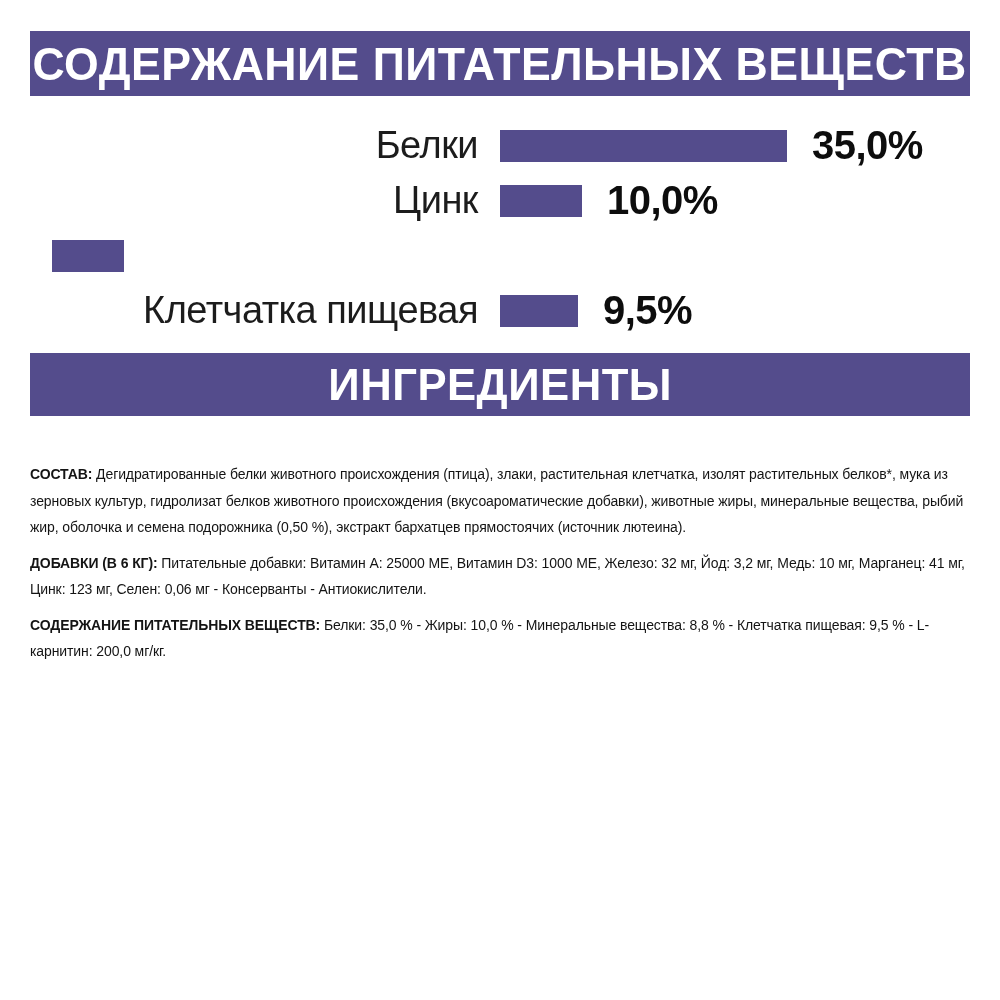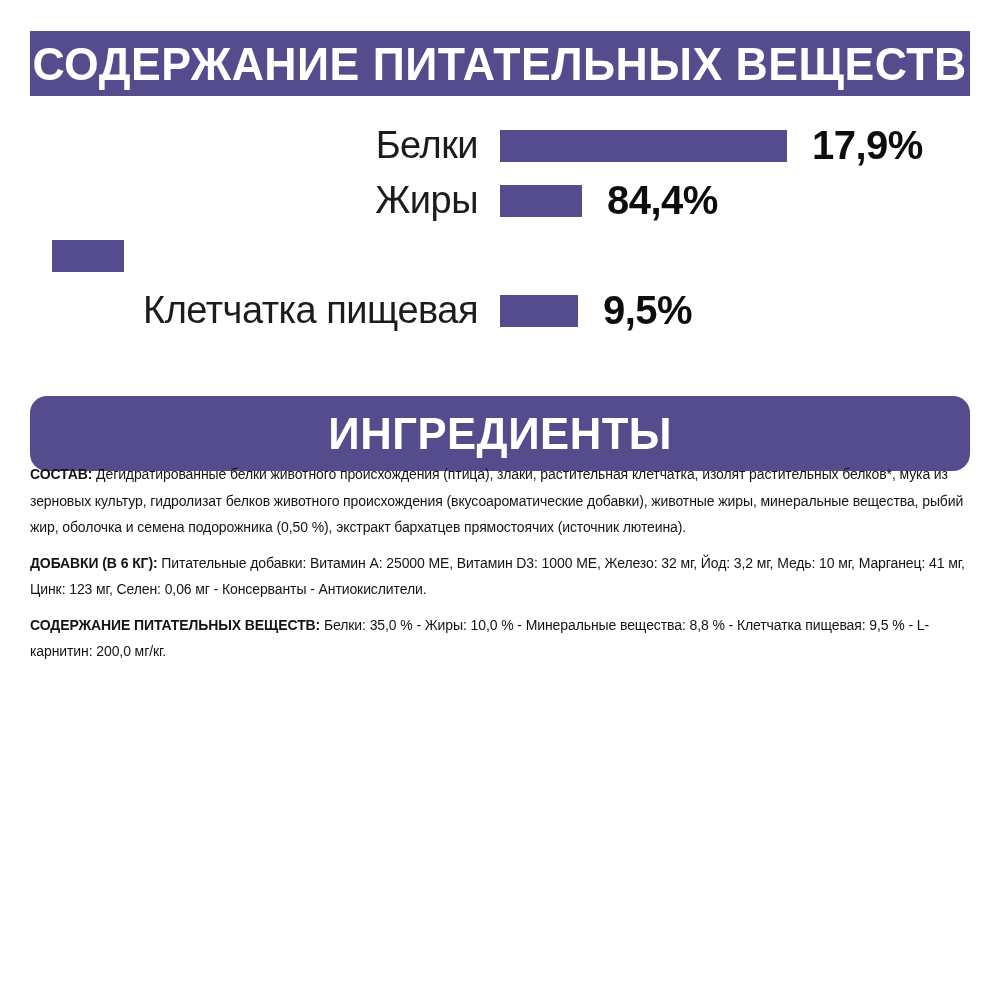--- a/index.html
+++ b/index.html
@@ -22,21 +22,21 @@
   }
   .band-title {
     color: #ffffff;
     font-weight: bold;
     white-space: nowrap;
     letter-spacing: 0.5px;
     transform: scaleX(0.97);
   }
   #band-nutrients { top: 31px; height: 65px; }
   #band-nutrients .band-title { font-size: 46px; }
-  #band-ingredients { top: 396px; height: 75px; border-radius: 17px; }
+  #band-ingredients { top: 353px; height: 63px; }
   #band-ingredients .band-title { font-size: 45px; }
 
   .chart {
     position: absolute;
     left: 30px;
     top: 118px;
     width: 940px;
   }
   .chart-row {
     display: flex;
@@ -83,26 +83,26 @@
 <body>
 
 <div class="band" id="band-nutrients">
   <span class="band-title">СОДЕРЖАНИЕ ПИТАТЕЛЬНЫХ ВЕЩЕСТВ</span>
 </div>
 
 <div class="chart">
     <div class="chart-row">
       <span class="chart-label">Белки</span>
       <div class="chart-bar" style="width: 287px; background: rgb(84, 76, 140);"></div>
-      <span class="chart-value">17,9%</span>
+      <span class="chart-value">35,0%</span>
     </div>
     <div class="chart-row">
-      <span class="chart-label">Жиры</span>
+      <span class="chart-label">Цинк</span>
       <div class="chart-bar" style="width: 82px; background: rgb(84, 76, 140);"></div>
-      <span class="chart-value">84,4%</span>
+      <span class="chart-value">10,0%</span>
     </div>
     <div class="chart-row">
       <div class="chart-bar" style="width: 72px; background: rgb(84, 76, 140);"></div>
     </div>
     <div class="chart-row">
       <span class="chart-label">Клетчатка пищевая</span>
       <div class="chart-bar" style="width: 78px; background: rgb(84, 76, 140);"></div>
       <span class="chart-value">9,5%</span>
     </div>
   </div>

